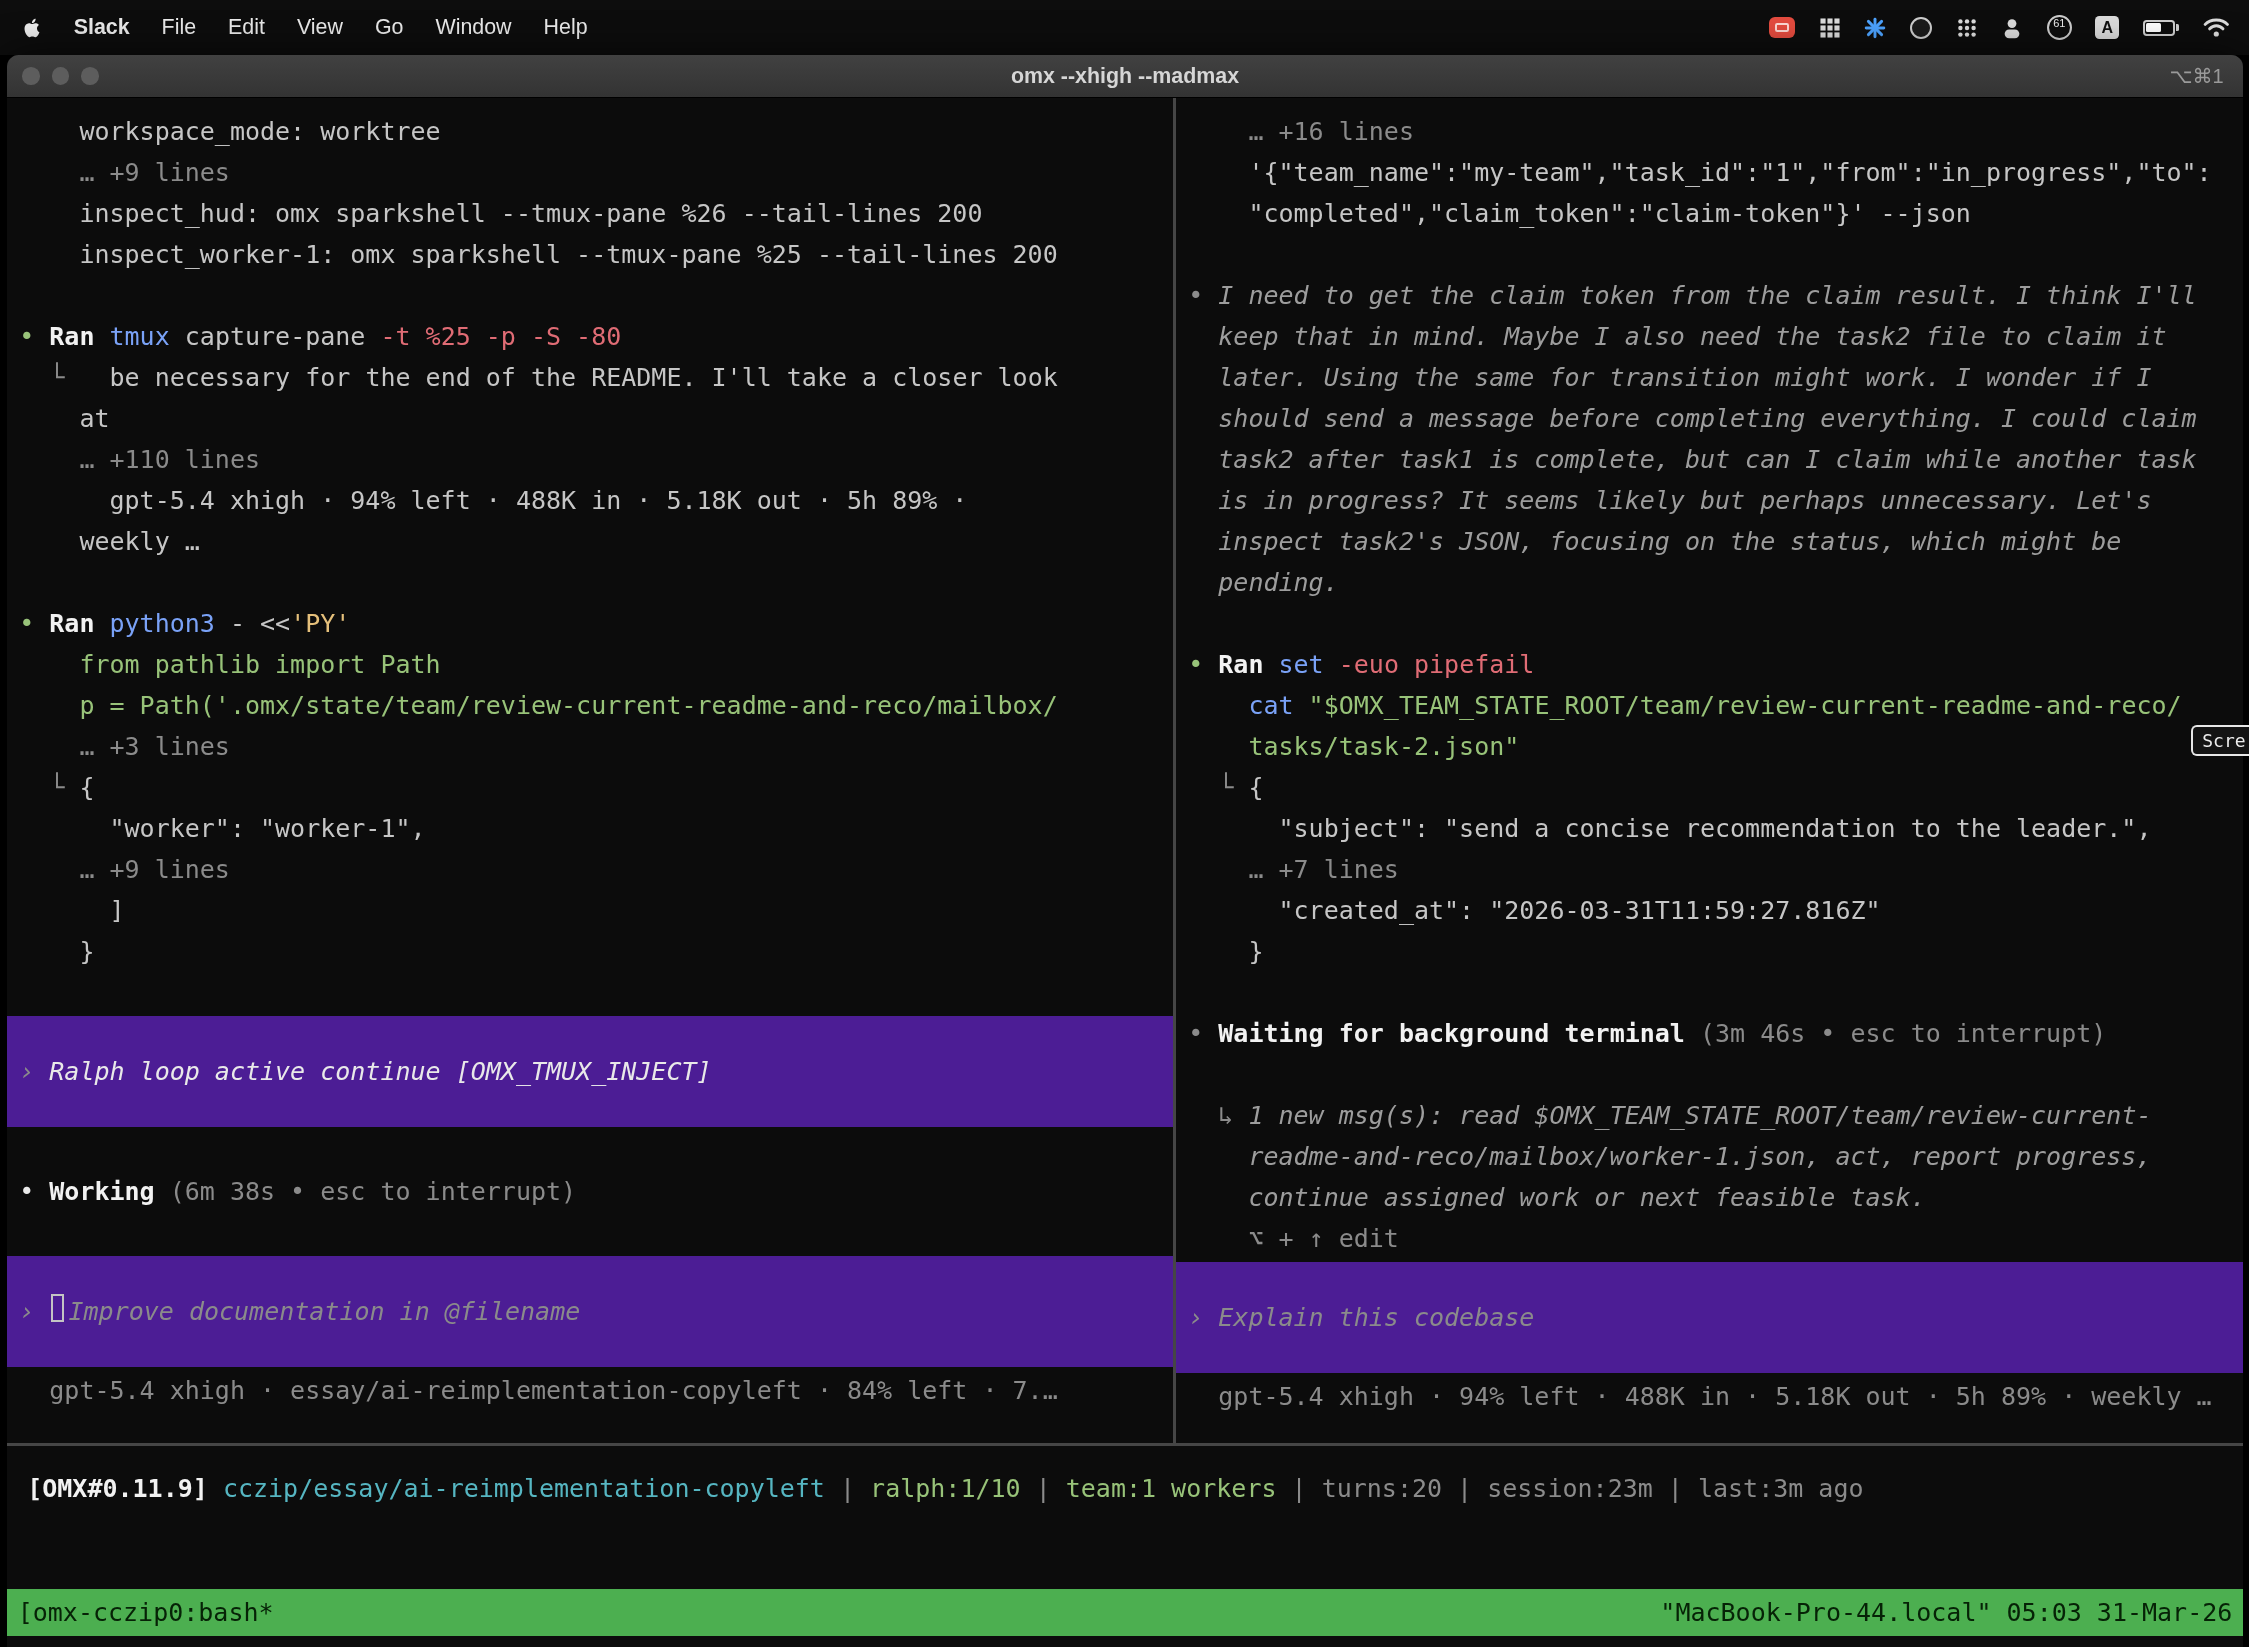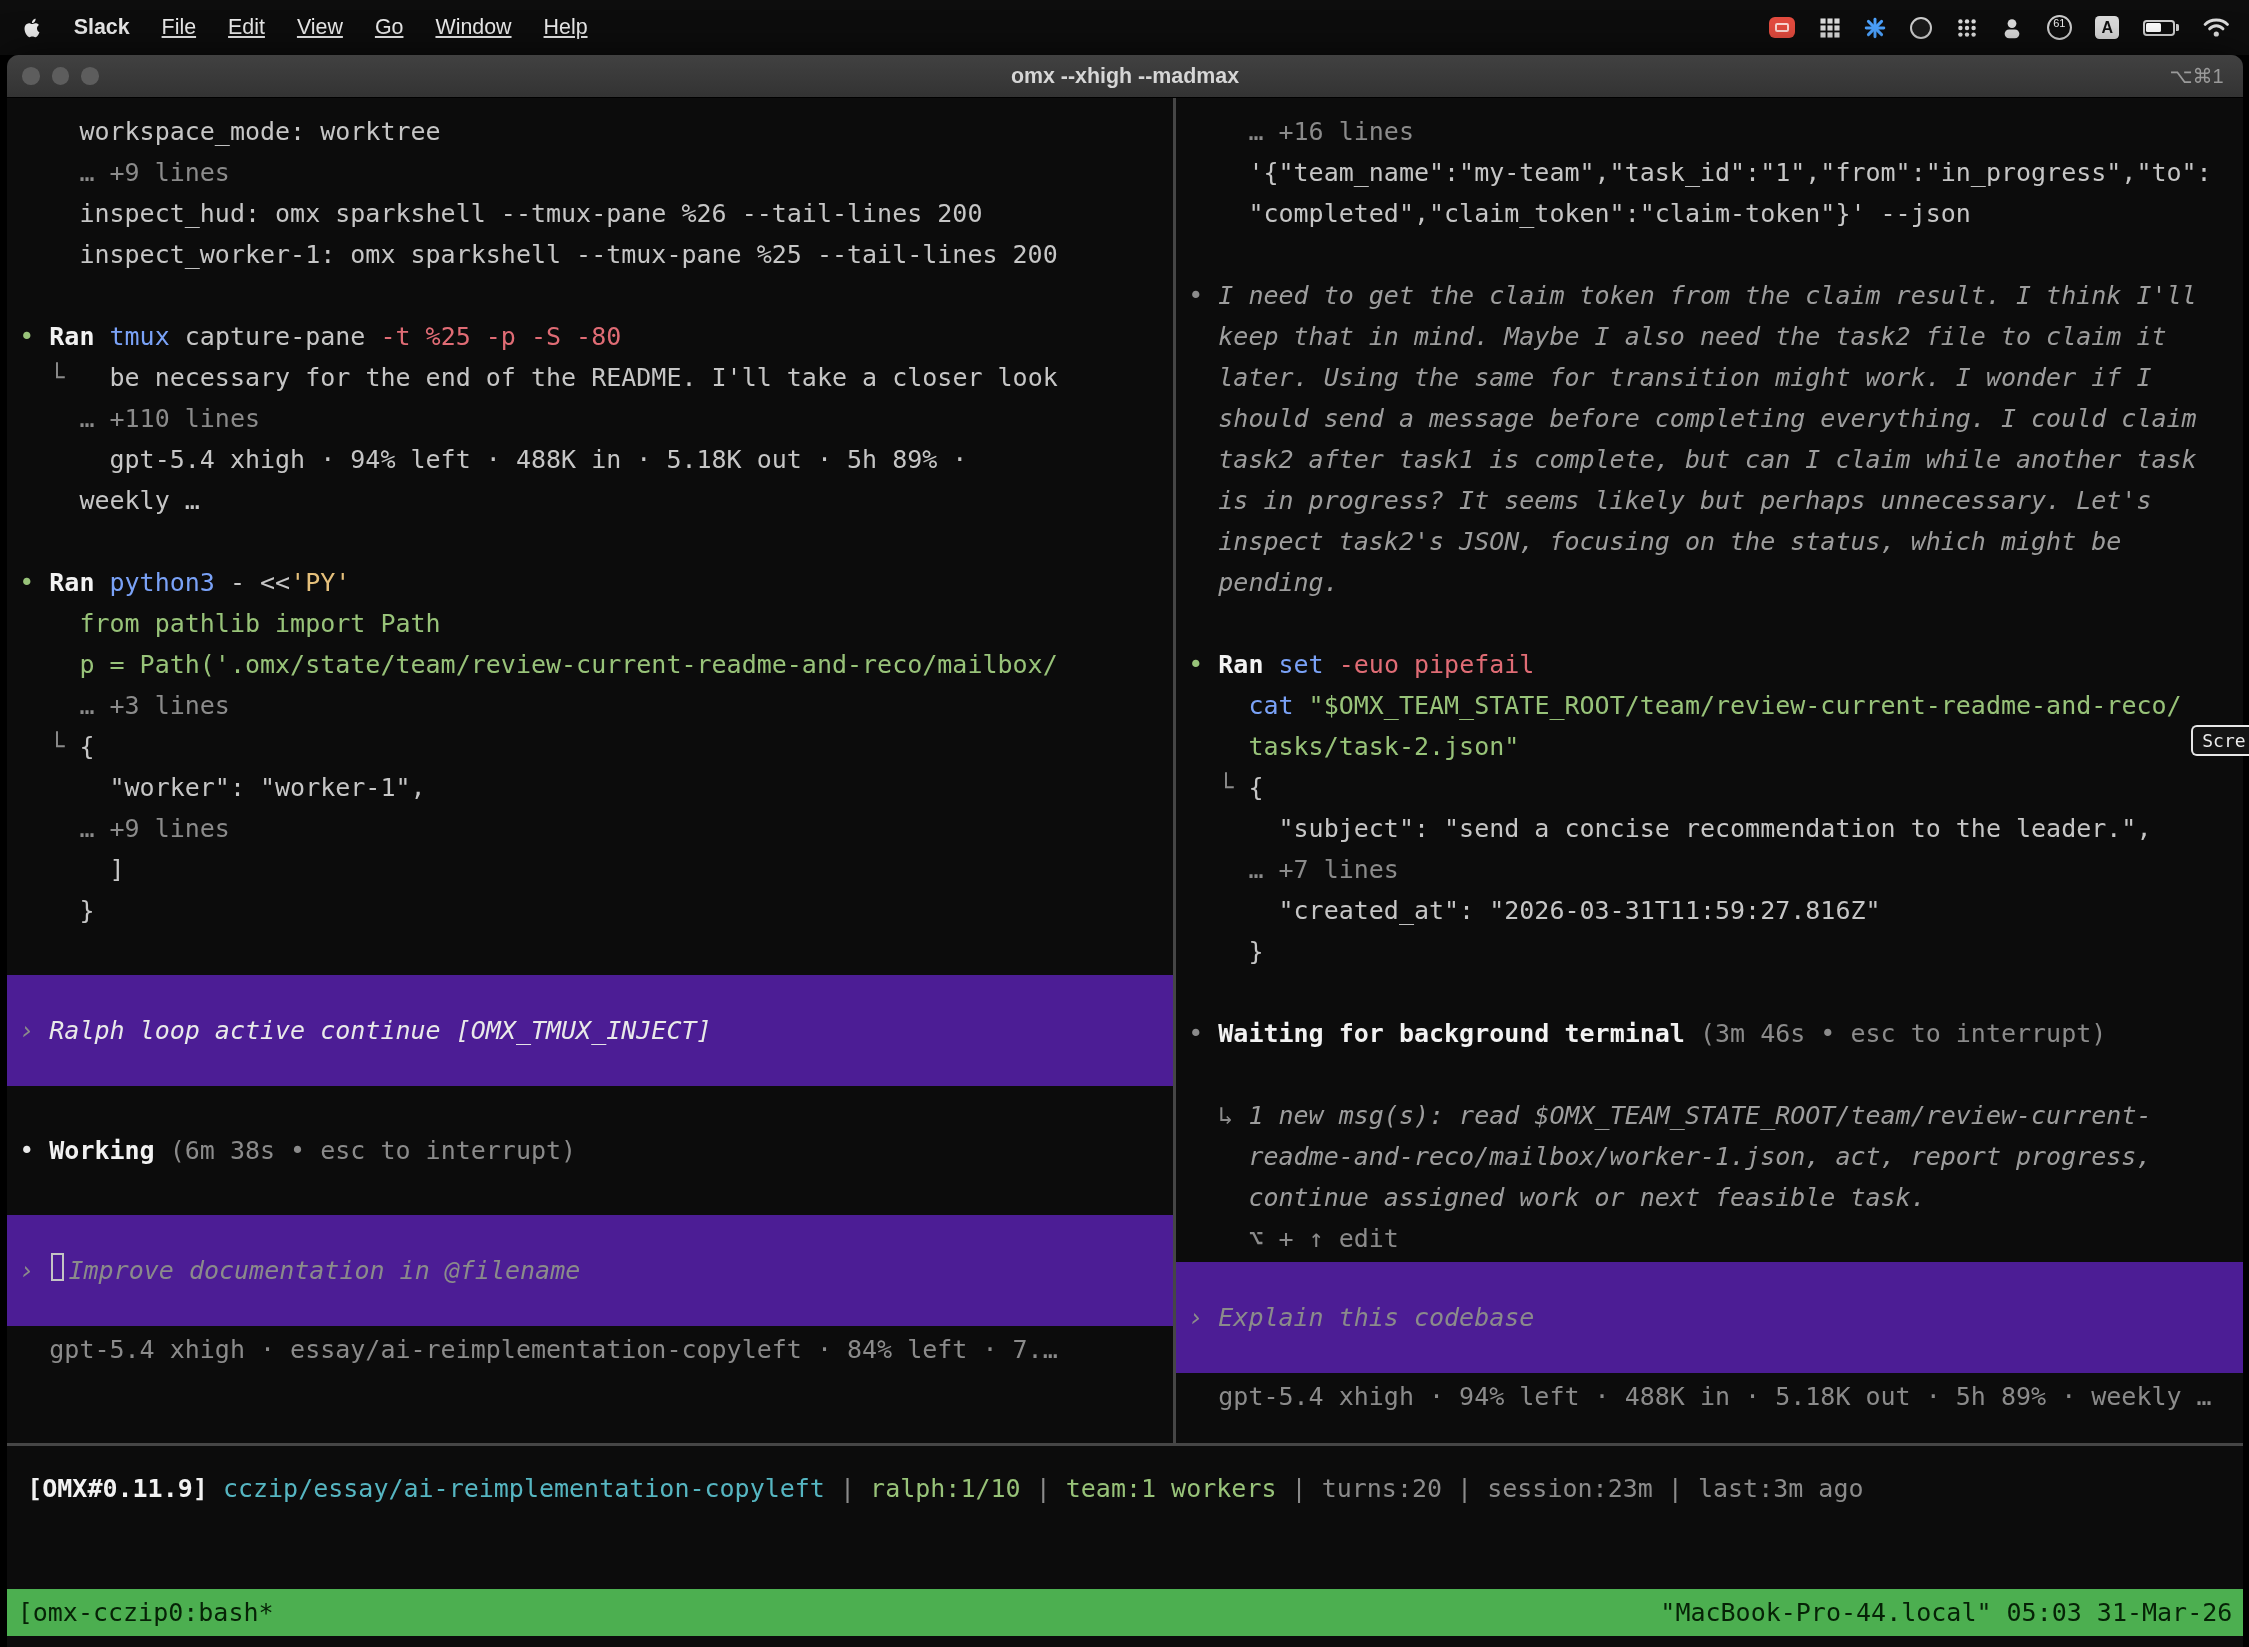--- a/index.html
+++ b/index.html
@@ -5,21 +5,21 @@
   * { margin:0; padding:0; box-sizing:border-box; }
   html,body { width:2250px; height:1648px; background:#000; overflow:hidden; position:relative; }
   body { font-family:"Liberation Sans", sans-serif; }
 
   
   .menubar { position:absolute; top:0; left:0; right:0; height:55px; background:#0d0d0d;
              display:flex; align-items:center; padding:0 20.7px; color:#ececec; font-size:21.4px; }
   .apple-wrap { width:25px; height:25px; display:flex; align-items:center; }
   .appname { font-weight:700; margin-left:28px; }
   .menus { display:flex; gap:32px; margin-left:32px; }
-  .menus span { cursor:default;text-decoration:underline; }
+  .menus span { cursor:default; }
   .status-icons { margin-left:auto; display:flex; align-items:center; gap:23.6px; }
   .mi { display:flex; align-items:center; justify-content:center; }
   .rec { width:26.6px; height:20.7px; border-radius:5.9px; background:#e64c3f; }
   .rec span { width:13.3px; height:8.9px; border:2.2px solid #ffd9d4; border-radius:2.2px; }
   .circle-app { width:22px; height:22px; border-radius:50%; border:2.2px solid #cfcfcf; background:#1b1b1b; }
   .gauge { width:25px; height:25px; border-radius:50%; border:2.2px solid #cfcfcf; color:#eee;
            font-size:11px; display:flex; align-items:flex-start; justify-content:center; }
   .inputsrc { width:23.6px; height:23.6px; border-radius:4.4px; background:#dcdcdc; color:#111;
               font-size:16px; font-weight:700; display:flex; align-items:center; justify-content:center; }
   .battery { display:flex; align-items:center; }
@@ -168,20 +168,21 @@
 
   <div class="term">
     <div class="pane left">
         <div class="tline"><span class="c-fg">    workspace_mode: worktree</span></div>
         <div class="tline"><span class="c-dim">    … +9 lines</span></div>
         <div class="tline"><span class="c-fg">    inspect_hud: omx sparkshell --tmux-pane %26 --tail-lines 200</span></div>
         <div class="tline"><span class="c-fg">    inspect_worker-1: omx sparkshell --tmux-pane %25 --tail-lines 200</span></div>
         <div class="tline">&nbsp;</div>
         <div class="tline"><span class="c-green">• </span><span class="c-bold">Ran </span><span class="c-blue">tmux</span><span class="c-fg"> capture-pane </span><span class="c-red">-t %25 -p -S -80</span></div>
         <div class="tline"><span class="c-dim">  └ </span><span class="c-fg">  be necessary for the end of the README. I'll take a closer look</span></div>
+        <div class="tline"><span class="c-fg">    at</span></div>
         <div class="tline"><span class="c-dim">    … +110 lines</span></div>
         <div class="tline"><span class="c-fg">      gpt-5.4 xhigh · 94% left · 488K in · 5.18K out · 5h 89% ·</span></div>
         <div class="tline"><span class="c-fg">    weekly …</span></div>
         <div class="tline">&nbsp;</div>
         <div class="tline"><span class="c-green">• </span><span class="c-bold">Ran </span><span class="c-blue">python3</span><span class="c-fg"> - &lt;&lt;</span><span class="c-yellow">'PY'</span></div>
         <div class="tline"><span class="c-green">    from pathlib import Path</span></div>
         <div class="tline"><span class="c-green">    p = Path('.omx/state/team/review-current-readme-and-reco/mailbox/</span></div>
         <div class="tline"><span class="c-dim">    … +3 lines</span></div>
         <div class="tline"><span class="c-dim">  └ </span><span class="c-fg">{</span></div>
         <div class="tline"><span class="c-fg">      "worker": "worker-1",</span></div>

